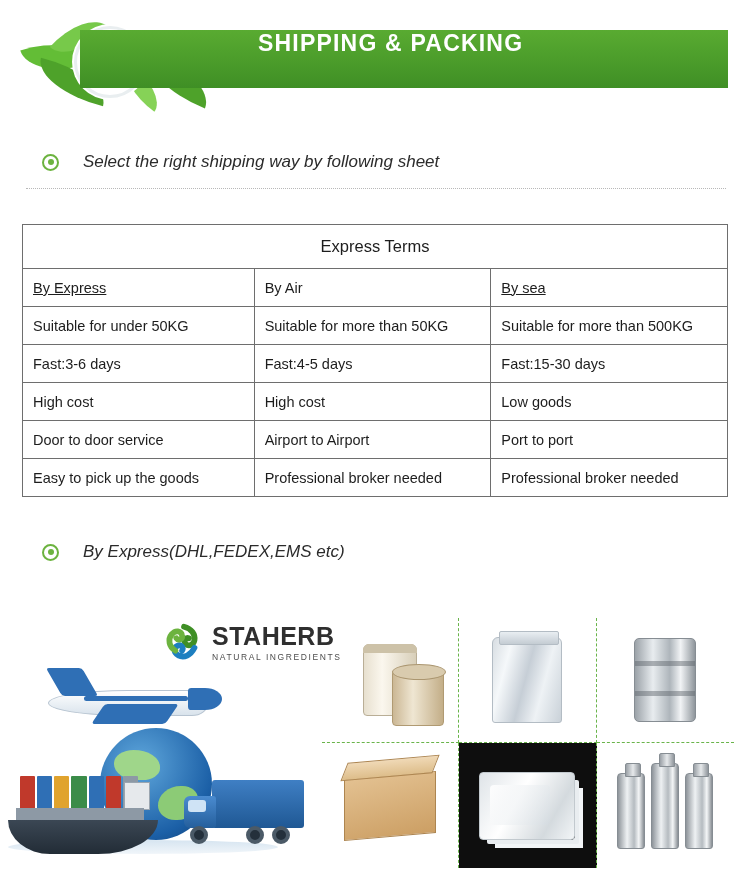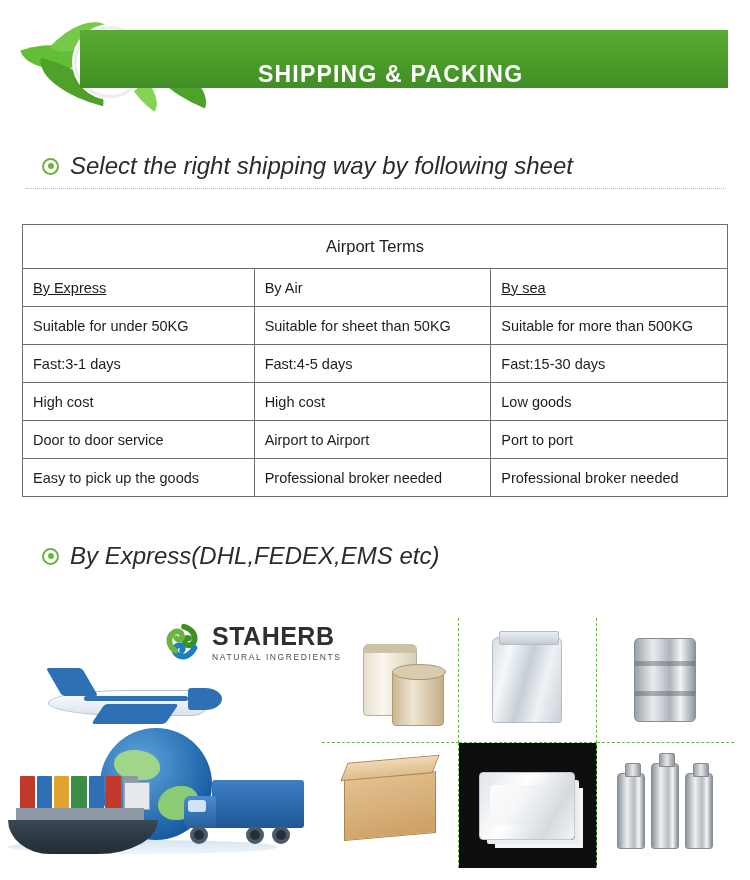--- a/index.html
+++ b/index.html
@@ -29,21 +29,21 @@
   }
   .header-bar {
     position: absolute;
     left: 58px;
     top: 12px;
     width: 648px;
     height: 58px;
     background: #4ca22e;
     background: linear-gradient(#59ab31, #3f8f25);
     display: flex;
-    align-items: flex-end;
+    align-items: flex-start;
   }
   .header-title {
     color: #ffffff;
     font-size: 23px;
     font-weight: bold;
     letter-spacing: 1.2px;
     margin-left: 178px;
     font-family: "Liberation Sans", sans-serif;
   }
   .leaf-emblem {
@@ -97,22 +97,22 @@
     content: "";
     position: absolute;
     left: 3.5px;
     top: 3.5px;
     width: 6px;
     height: 6px;
     border-radius: 50%;
     background: #6cb33f;
   }
   .section-text {
-    margin-left: 11px;
-    font-size: 24px;
+    margin-left: 24px;
+    font-size: 17px;
     font-style: italic;
     color: #2b2b2b;
     font-family: "Liberation Sans", sans-serif;
   }
   .head1 { left: 42px; top: 152px; }
   .head2 { left: 42px; top: 542px; }
   .dotted-rule {
     position: absolute;
     left: 26px;
     top: 188px;
@@ -512,34 +512,34 @@
 
   <div class="section-head head1">
     <span class="bullet-ring"></span>
     <span class="section-text">Select the right shipping way by following sheet</span>
   </div>
   <div class="dotted-rule"></div>
 
   <table class="ship-table">
     <tbody>
       <tr>
-        <td class="title-cell" colspan="3">Airport Terms</td>
+        <td class="title-cell" colspan="3">Express Terms</td>
       </tr>
       <tr>
         <td class="c1">By Express</td>
         <td class="c2">By Air</td>
         <td class="c3">By sea</td>
       </tr>
       <tr>
         <td>Suitable for under 50KG</td>
-        <td>Suitable for sheet than 50KG</td>
+        <td>Suitable for more than 50KG</td>
         <td>Suitable for more than 500KG</td>
       </tr>
       <tr>
-        <td>Fast:3-1 days</td>
+        <td>Fast:3-6 days</td>
         <td>Fast:4-5 days</td>
         <td>Fast:15-30 days</td>
       </tr>
       <tr>
         <td>High cost</td>
         <td>High cost</td>
         <td>Low goods</td>
       </tr>
       <tr>
         <td>Door to door service</td>

